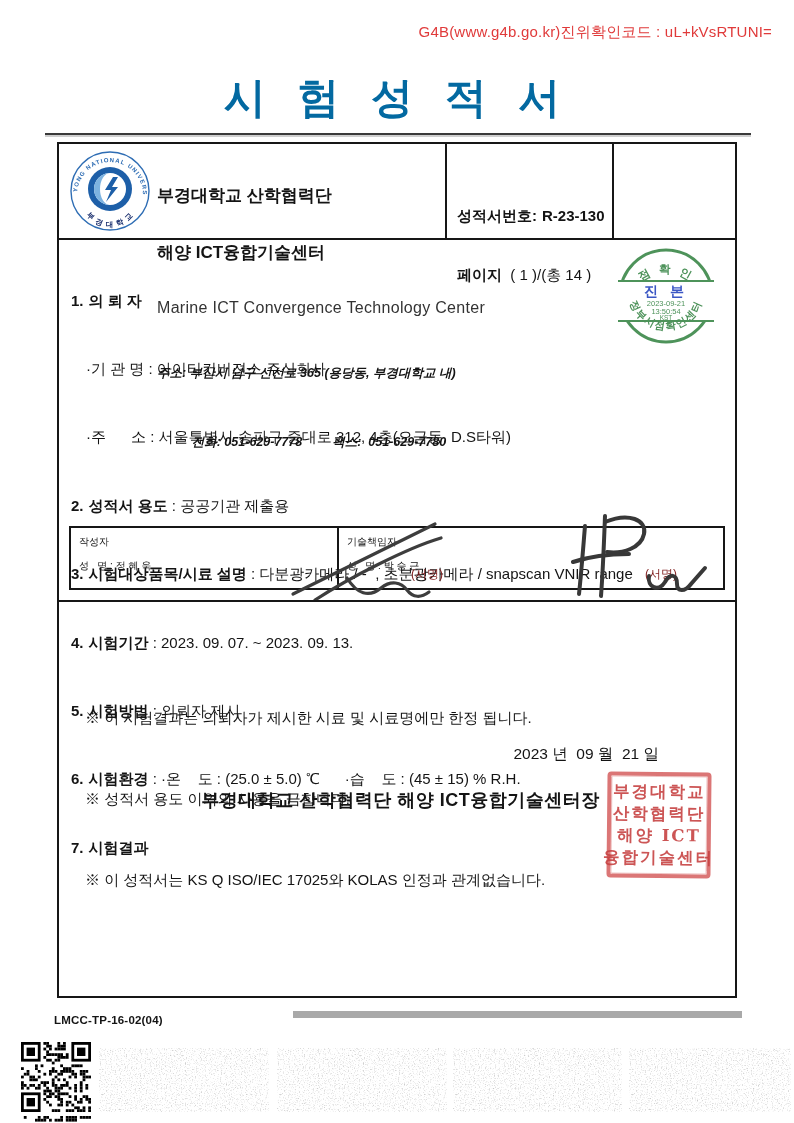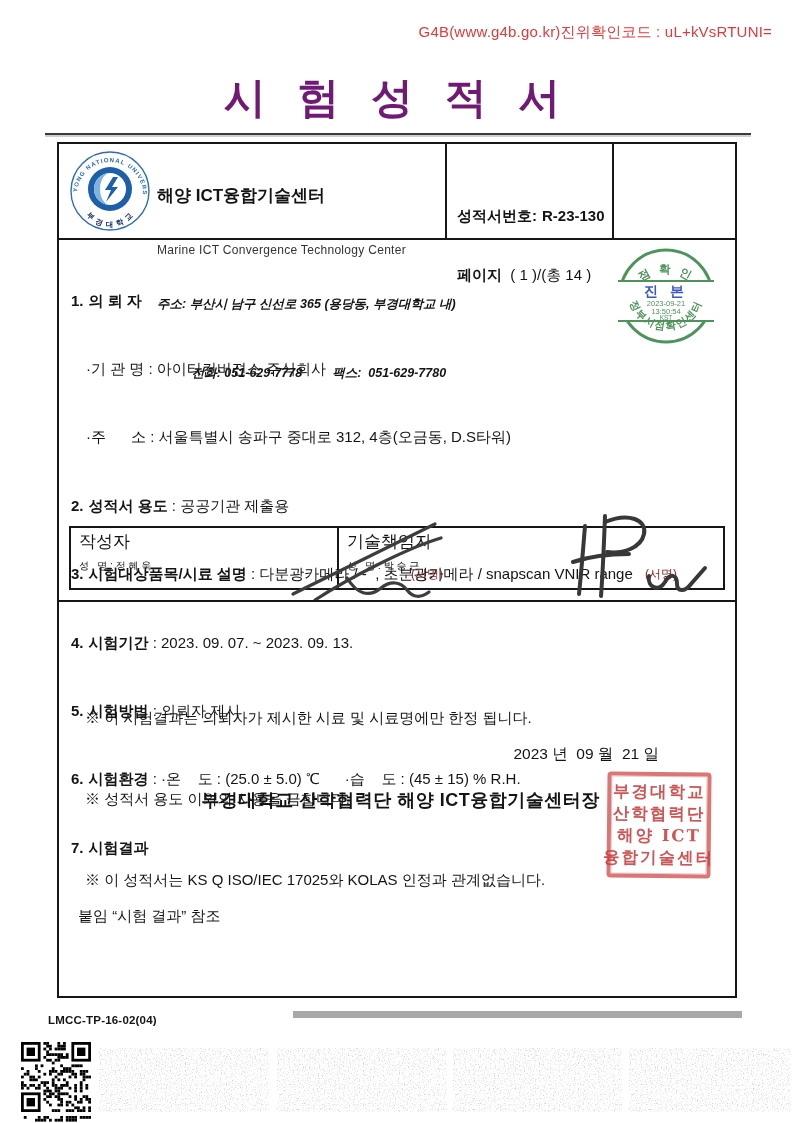--- a/index.html
+++ b/index.html
@@ -4,69 +4,69 @@
 <title>시험성적서</title>
 <style>
   html,body{margin:0;padding:0;background:#ffffff;}
   .page{position:relative;width:794px;height:1123px;background:#fff;margin:0 auto;overflow:hidden;
         font-family:"Liberation Sans",sans-serif;color:#141414;}
   .b{font-weight:700;}
   
   .g4b{position:absolute;top:23px;right:22px;font-size:15px;color:#e03a3a;letter-spacing:.2px;white-space:pre;}
   
   .title{position:absolute;top:70px;left:0;right:0;margin:0;text-align:center;
-         font-size:42px;font-weight:700;letter-spacing:10px;color:#701a75;}
+         font-size:42px;font-weight:700;letter-spacing:10px;color:#0369a1;}
   .title-rule{position:absolute;top:133px;left:45px;width:706px;height:2px;background:#3a3a3a;border-bottom:2px solid #cfcfcf;}
   
   .main-box{position:absolute;left:57px;top:142px;width:676px;height:852px;border:2.5px solid #161616;}
   
   .hdr{position:absolute;left:0;top:0;right:0;height:94px;border-bottom:2px solid #161616;}
   .logo{position:absolute;left:10px;top:6px;width:82px;height:82px;}
   .org{position:absolute;left:98px;top:5px;white-space:pre;}
   .org .l1,.org .l2{font-size:17px;font-weight:700;line-height:21px;}
-  .org .en{font-size:12px;color:#333;line-height:15px;margin:1px 0 2px;letter-spacing:.3px;}
+  .org .en{font-size:16px;color:#333;line-height:15px;margin:1px 0 14px;letter-spacing:.3px;}
   .org .addr,.org .tel{font-size:12.5px;font-weight:700;line-height:16.5px;font-style:italic;}
   .org .tel .fax{margin-left:30px;text-align:right;}
   .cell-report{position:absolute;left:386px;top:0;bottom:0;width:155px;border-left:2px solid #161616;
                border-right:2px solid #161616;padding:24px 0 0 10px;box-sizing:content-box;white-space:pre;}
   .cell-report .row{font-size:15px;line-height:23px;}
   .cell-report .num{margin-left:5px;}
   
   .items{position:absolute;left:12px;top:100px;right:10px;font-size:15px;line-height:22.8px;white-space:pre-wrap;}
   .item .num{font-weight:700;margin-right:5px;}
   .item.indent{padding-left:15px;}
   .item.attach{padding-left:7px;}
   
   .stamp-ts{position:absolute;left:556px;top:101px;width:102px;height:102px;opacity:.92;}
   
   .confirm{position:absolute;left:10px;top:382px;width:652px;height:60px;border:2px solid #161616;display:flex;}
   .confirm .c1{width:116px;border-right:2px solid #161616;display:flex;align-items:center;justify-content:center;
                font-size:17px;font-weight:700;white-space:pre;}
   .confirm .c2{width:268px;border-right:2px solid #161616;padding:5px 8px;box-sizing:border-box;}
   .confirm .c3{flex:1;padding:5px 8px;box-sizing:border-box;}
-  .confirm .role{font-size:17px;line-height:18px;}
+  .confirm .role{font-size:10px;line-height:18px;}
   .confirm .nm{font-size:10px;line-height:18px;margin-top:6px;white-space:pre;}
   .sig{position:absolute;pointer-events:none;}
   .sig1{left:230px;top:372px;width:160px;height:85px;}
   .sig2{left:512px;top:366px;width:150px;height:92px;}
   .sign-faint{position:absolute;font-size:12px;color:#7f1d1d;}
   .sf1{left:352px;top:422px;}
   .sf2{left:586px;top:422px;}
   
   .section-divider{position:absolute;left:0;right:0;top:456px;height:2px;background:#161616;}
   .notes{position:absolute;left:26px;top:506px;font-size:15px;line-height:27px;white-space:pre-wrap;}
   .date-line{position:absolute;right:76px;top:600px;font-size:15.5px;white-space:pre;}
   .issuer{position:absolute;left:0;right:40px;top:644px;text-align:center;font-size:18px;font-weight:700;letter-spacing:.5px;white-space:pre;padding-left:47px;}
   .seal{position:absolute;left:548px;top:628px;width:96px;height:98px;border:4px solid rgba(210,84,84,.8);
         border-radius:4px;box-shadow:inset 0 0 0 1px rgba(210,84,84,.35);transform:rotate(.6deg);
         display:flex;flex-direction:column;align-items:center;justify-content:center;
         font-family:"DejaVu Serif",serif;color:rgba(198,66,66,.9);}
   .seal div{font-size:16.5px;font-weight:700;letter-spacing:2px;line-height:22px;white-space:pre;}
   
-  .doc-code{position:absolute;left:48px;top:1014px;font-size:11.5px;font-weight:700;letter-spacing:.2px;}
+  .doc-code{position:absolute;left:54px;top:1014px;font-size:11.5px;font-weight:700;letter-spacing:.2px;}
   .gray-bar{position:absolute;left:293px;top:1011px;width:449px;height:7px;background:#a9a9a9;}
   .qr{position:absolute;left:21px;top:1042px;width:70px;height:81px;}
   .noise{position:absolute;top:1048px;height:64px;}
   .n1{left:99px;width:170px;} .n2{left:277px;width:170px;} .n3{left:453px;width:169px;} .n4{left:629px;width:162px;}
   .noise svg{display:block;width:100%;height:100%;}
 </style>
 </head>
 <body>
 
 <div class="page">
@@ -91,20 +91,21 @@
         <circle cx="41" cy="39" r="22" fill="#1d5fa8"></circle>
         <circle cx="41" cy="39" r="16" fill="#ffffff"></circle>
         <path d="M41 23 a16 16 0 0 0 0 32 a10 16 0 0 1 0 -32" fill="#7db3e0"></path>
         <path d="M44 27 l-8 13 h6 l-5 12 12 -15 h-6 l6 -10 z" fill="#1d5fa8"></path>
         <text font-size="7.5" fill="#1a2f6e" font-weight="700" letter-spacing="1">
           <textPath href="#logoBot" startOffset="50%" text-anchor="middle">부 경 대 학 교</textPath>
         </text>
       </svg>
 
       <div class="org">
+        <div class="l1">부경대학교 산학협력단</div>
         <div class="l2">해양 ICT융합기술센터</div>
         <div class="en">Marine ICT Convergence Technology Center</div>
         <div class="addr">주소: 부산시 남구 신선로 365 (용당동, 부경대학교 내)</div>
         <div class="tel">
           <span>전화: 051-629-7778</span><span class="fax">팩스:  051-629-7780</span>
         </div>
       </div>
 
       <div class="cell-report">
         <div class="row"><span class="b">성적서번호:</span><span class="b num">R-23-130</span></div>
@@ -115,21 +116,20 @@
     <div class="items">
       <div class="item"><span class="num">1.</span><span class="b">의 뢰 자</span><span></span></div>
       <div class="item indent"><span>·기 관 명 : 아이티컨버젼스 주식회사</span></div>
       <div class="item indent"><span>·주      소 : 서울특별시 송파구 중대로 312, 4층(오금동, D.S타워)</span></div>
       <div class="item"><span class="num">2.</span><span class="b">성적서 용도</span><span> : 공공기관 제출용</span></div>
       <div class="item"><span class="num">3.</span><span class="b">시험대상품목/시료 설명</span><span> : 다분광카메라 / -  , 초분광카메라 / snapscan VNIR range</span></div>
       <div class="item"><span class="num">4.</span><span class="b">시험기간</span><span> : 2023. 09. 07. ~ 2023. 09. 13.</span></div>
       <div class="item"><span class="num">5.</span><span class="b">시험방법</span><span> : 의뢰자 제시</span></div>
       <div class="item"><span class="num">6.</span><span class="b">시험환경</span><span> : ·온    도 : (25.0 ± 5.0) ℃      ·습    도 : (45 ± 15) % R.H.</span></div>
       <div class="item"><span class="num">7.</span><span class="b">시험결과</span><span></span></div>
-      <div class="item attach"><span>붙임 “시험 결과” 참조</span></div>
     </div>
 
     <svg class="stamp-ts" viewBox="0 0 102 102">
       <defs>
         <path id="tsTop" d="M13,58 A39,39 0 0 1 89,58"></path>
         <path id="tsBot" d="M15,56 A37,37 0 0 0 87,56"></path>
       </defs>
       <circle cx="51" cy="51" r="46" fill="none" stroke="#3f8a4d" stroke-width="3"></circle>
       <text font-size="11.5" fill="#3f8a4d" font-weight="700" letter-spacing="2.5">
         <textPath href="#tsTop" startOffset="50%" text-anchor="middle">시 점 확 인 필</textPath>

